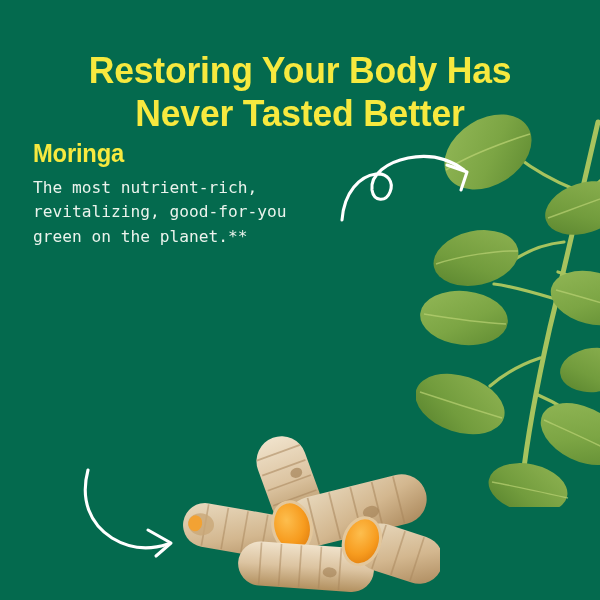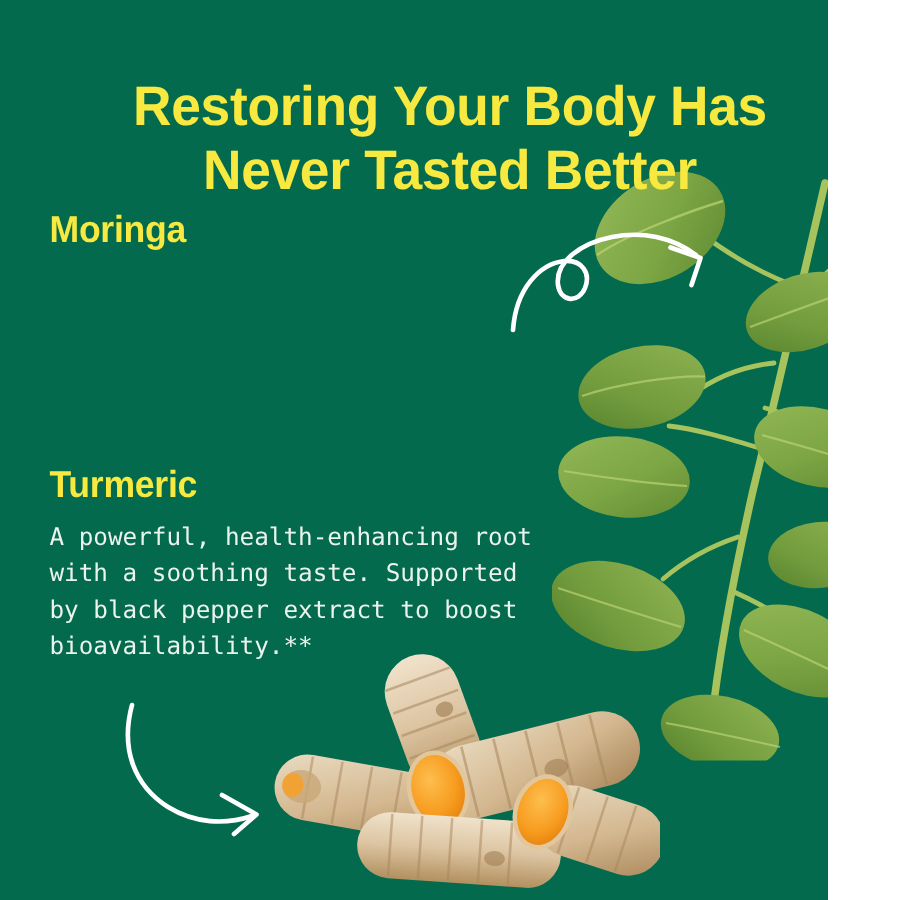--- a/index.html
+++ b/index.html
@@ -7,21 +7,21 @@
     padding: 0;
   }
   body {
     width: 600px;
     height: 600px;
     overflow: hidden;
     font-family: "Liberation Sans", sans-serif;
   }
   #poster {
     position: relative;
-    width: 552px;
+    width: 600px;
     height: 600px;
     background: #046A4E;
     overflow: hidden;
   }
 
   
   #headline {
     position: absolute;
     top: 24px;
     left: 0;
@@ -267,23 +267,19 @@
     <path d="M76 68 L99 81 L84 94" stroke="#FFFFFF" stroke-width="3.1" fill="none" stroke-linecap="round" stroke-linejoin="round"></path>
   </svg>
 
   <h1 id="headline">
     <span class="hl-line">Restoring Your Body Has</span>
     <span class="hl-line">Never Tasted Better</span>
   </h1>
 
   <div class="block" id="block-moringa">
     <div class="block-title">Moringa</div>
+    <p class="block-body">The most nutrient-rich,
+revitalizing, good-for-you
+green on the planet.**</p>
   </div>
 
-  <div class="block" id="block-turmeric">
-    <div class="block-title">Turmeric</div>
-    <p class="block-body">A powerful, health-enhancing root
-with a soothing taste. Supported
-by black pepper extract to boost
-bioavailability.**</p>
-  </div>
 
 </div>
 
 </body></html>

